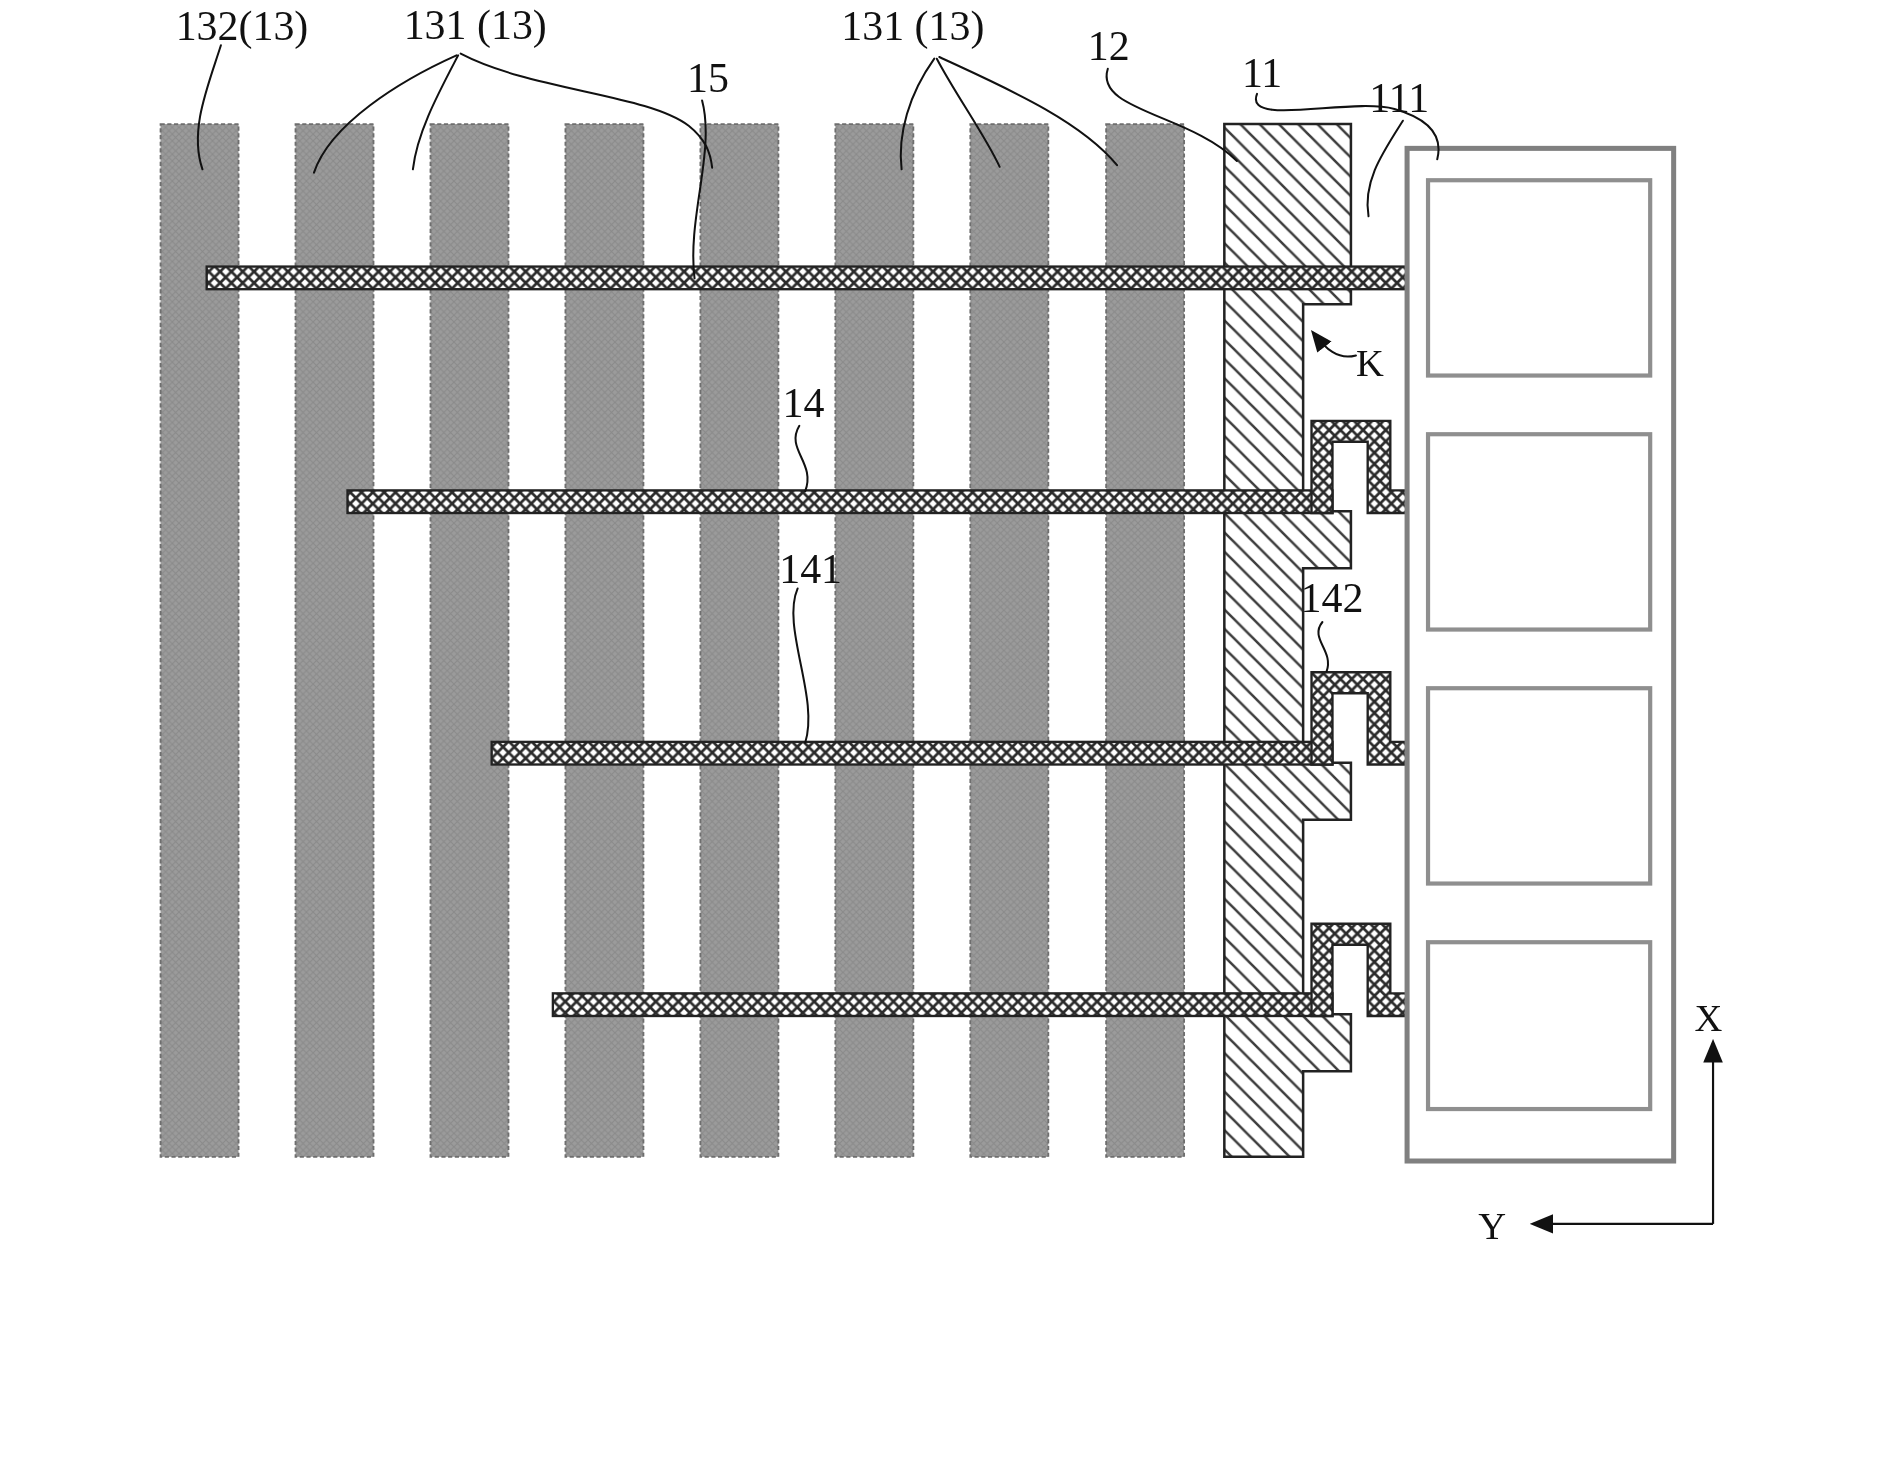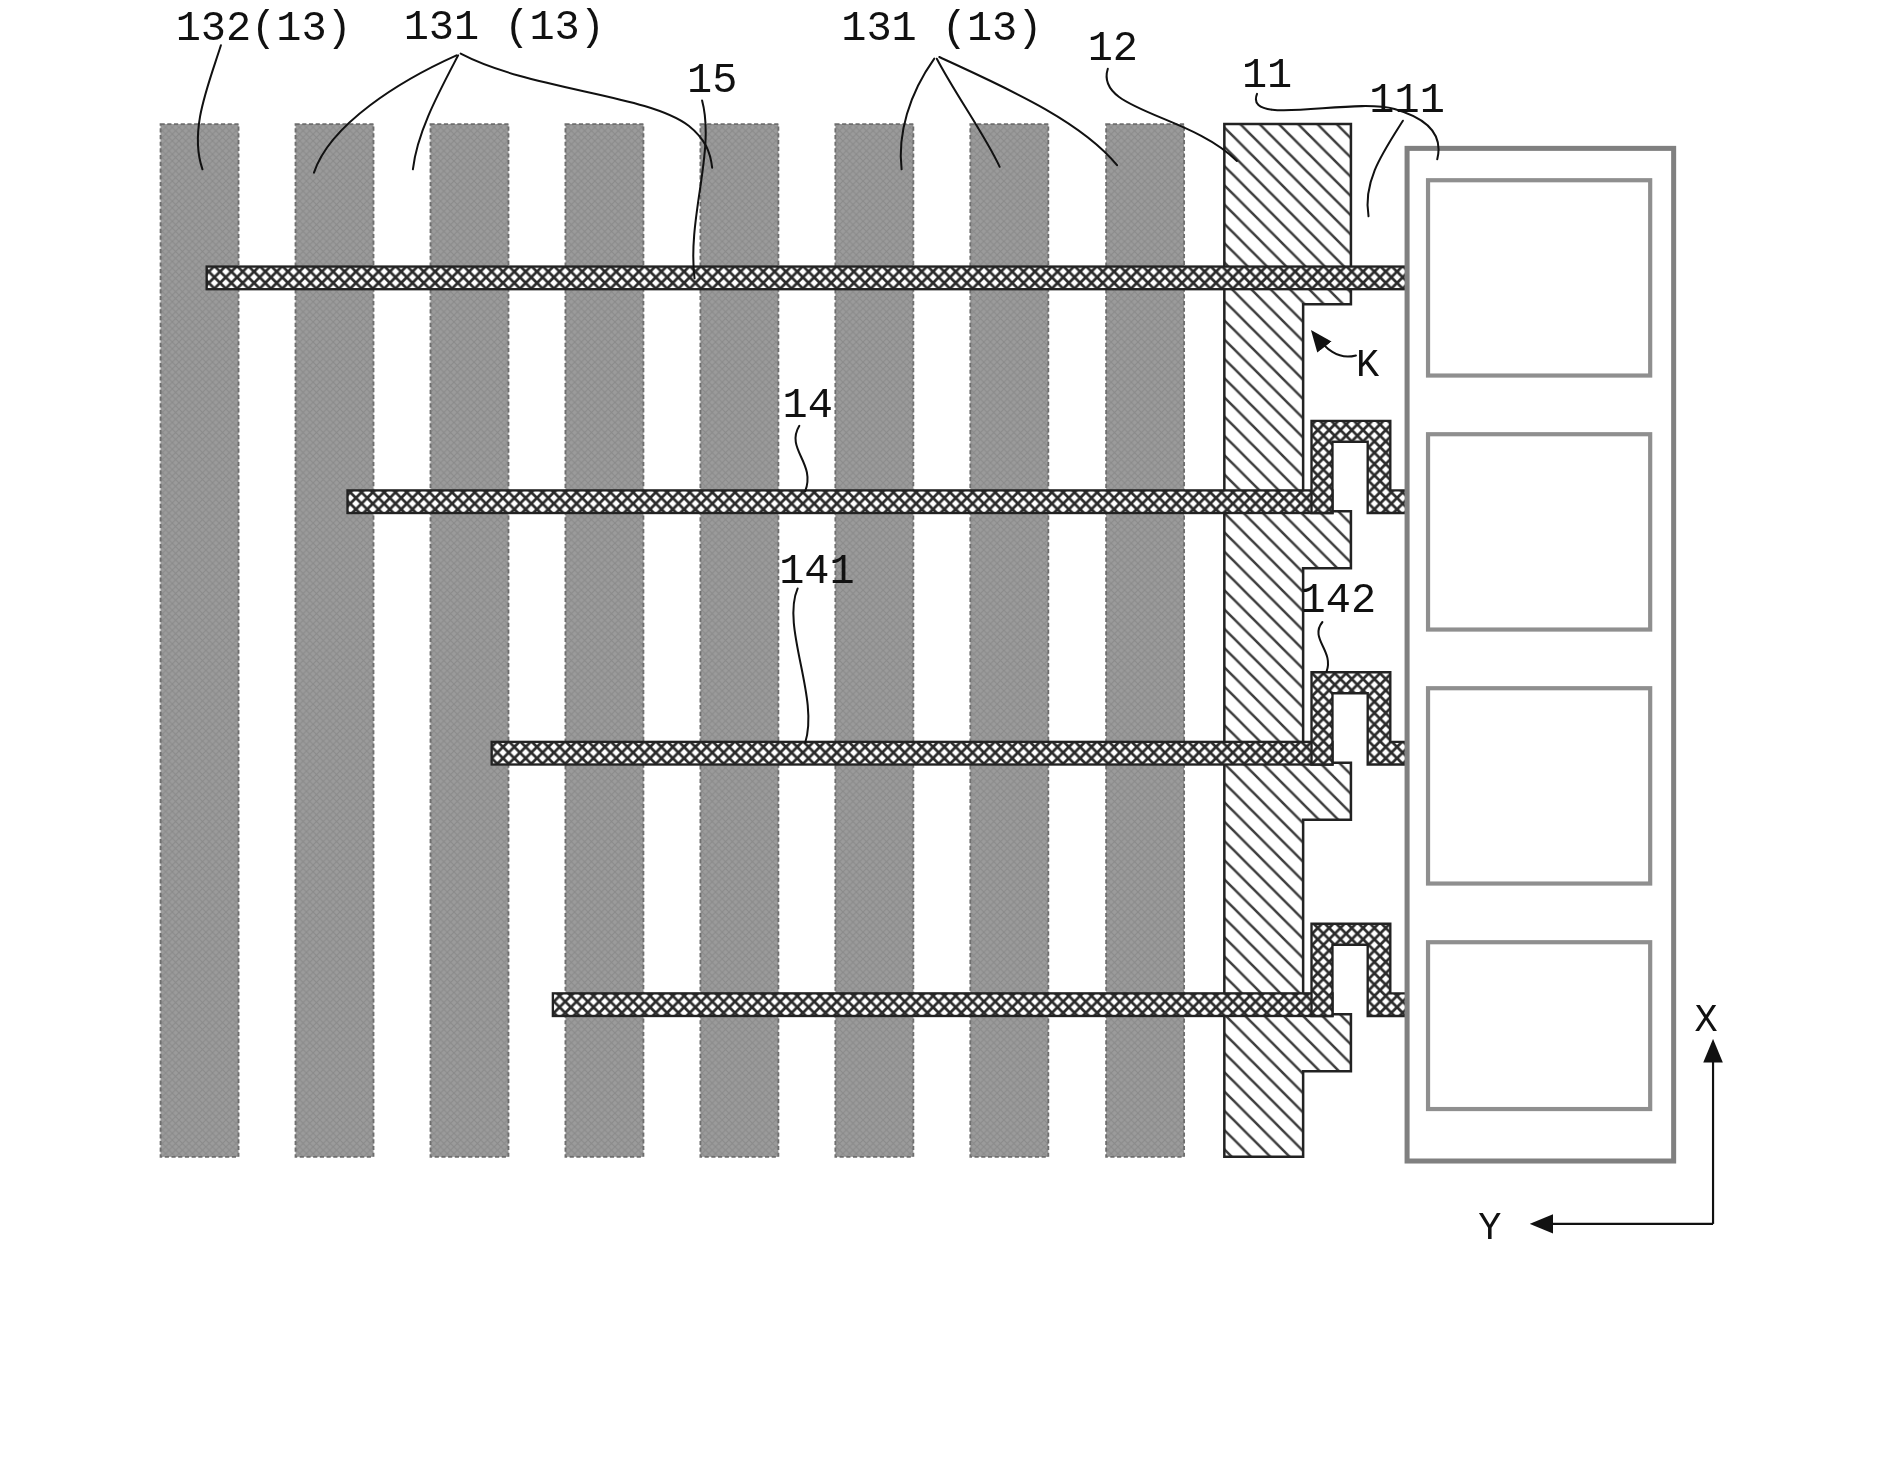--- a/index.html
+++ b/index.html
@@ -1,17 +1,17 @@
 <!DOCTYPE html>
 <html style="--background: #ffffff; --bar-fill: #9b9b9b; --bar-texture: #8a8a8a; --bar-border: #6e6e6e; --hatch-line: #3d3d3d; --lattice-line: #2b2b2b; --outline: #222222; --panel-border: #808080; --pad-border: #8f8f8f; --leader: #111111;"><head>
 <meta charset="utf-8">
 <style>
   html,body{margin:0;padding:0;background:#fff;}
   .figure{position:relative;width:1882px;height:1244px;background:var(--background,#fff);
-          font-family:Liberation Mono, monospace;}
+          font-family:Liberation Serif, serif;}
   svg{display:block;width:100%;height:100%;}
   .bar{fill:url(#barTex);stroke:var(--bar-border,#6e6e6e);stroke-width:2.2;stroke-dasharray:5 3;}
   .strip{fill:url(#diagHatch);stroke:var(--outline,#222);stroke-width:3;}
   .lattice{fill:url(#latticeTex);stroke:var(--outline,#222);stroke-width:2.8;}
   .panel{fill:#fff;stroke:var(--panel-border,#808080);stroke-width:6;}
   .pad{fill:#fff;stroke:var(--pad-border,#8f8f8f);stroke-width:5;}
   .leader{fill:none;stroke:var(--leader,#111);stroke-width:2.4;stroke-linecap:round;}
   .axisline{fill:none;stroke:var(--leader,#111);stroke-width:2.6;}
   .lbl{fill:#111;font-size:50px;}
   .lbl-small{fill:#111;font-size:46px;}

